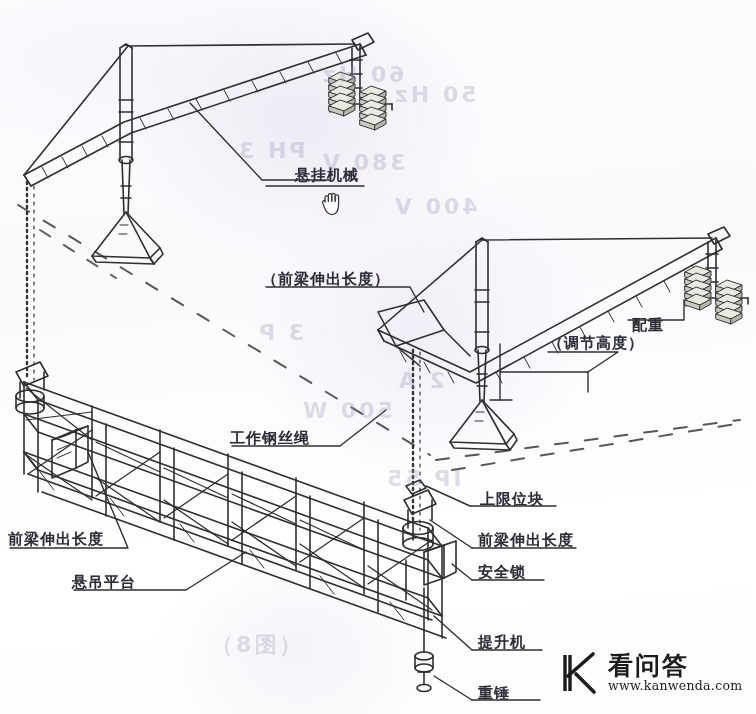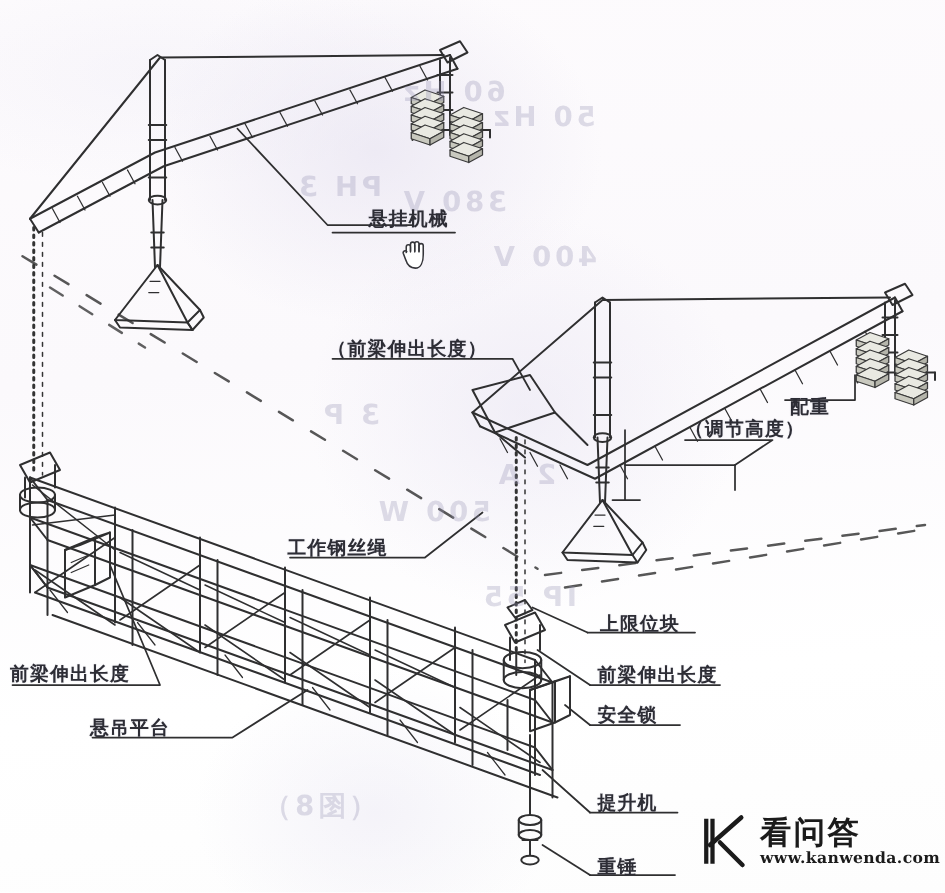--- a/index.html
+++ b/index.html
@@ -47,21 +47,21 @@
     position:absolute;
     display:flex;align-items:center;gap:6px;
   }
   .wm-k{width:46px;height:46px;}
   .wm-text{display:flex;flex-direction:column;line-height:1;}
   .wm-cn{
     font-size:25px;font-weight:700;color:#1b1b1b;letter-spacing:2px;
     font-family:"DejaVu Sans","Liberation Sans",sans-serif;
   }
   .wm-url{
-    font-size:12.5px;font-weight:700;color:#1b1b1b;letter-spacing:.3px;
+    font-size:12.5px;font-weight:400;color:#1b1b1b;letter-spacing:.3px;
     font-family:"DejaVu Serif","Liberation Serif",serif;
     margin-top:2px;
   }
   
   .ghost{
     position:absolute;
     color:rgba(150,146,178,.30);
     font-size:22px;font-weight:700;letter-spacing:3px;
     transform:scaleX(-1);
     font-family:"DejaVu Sans","Liberation Sans",sans-serif;

